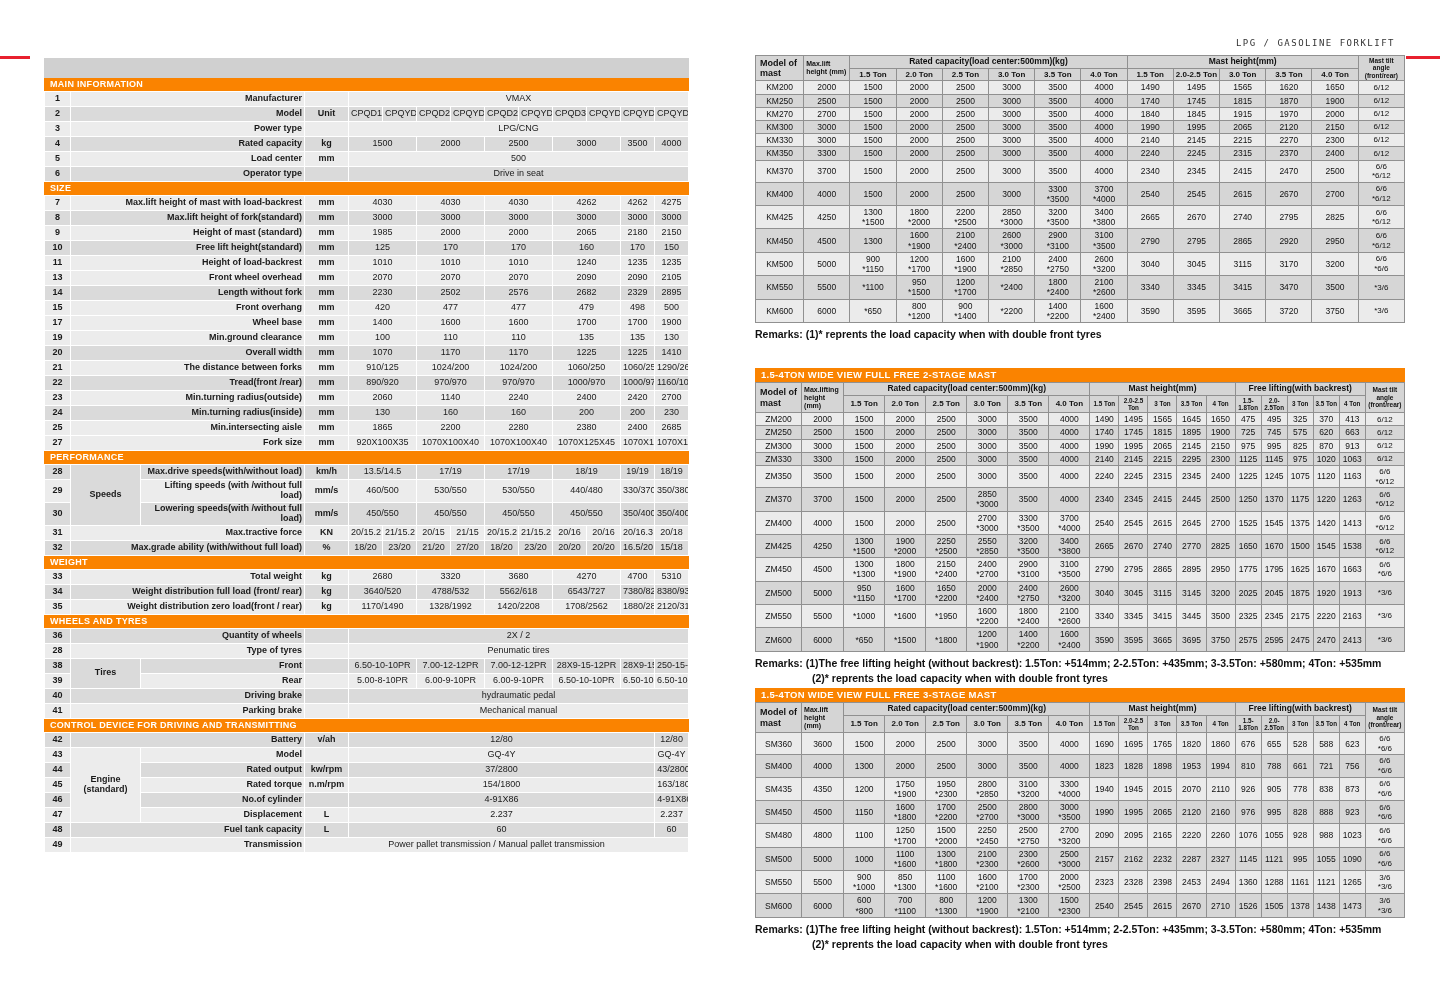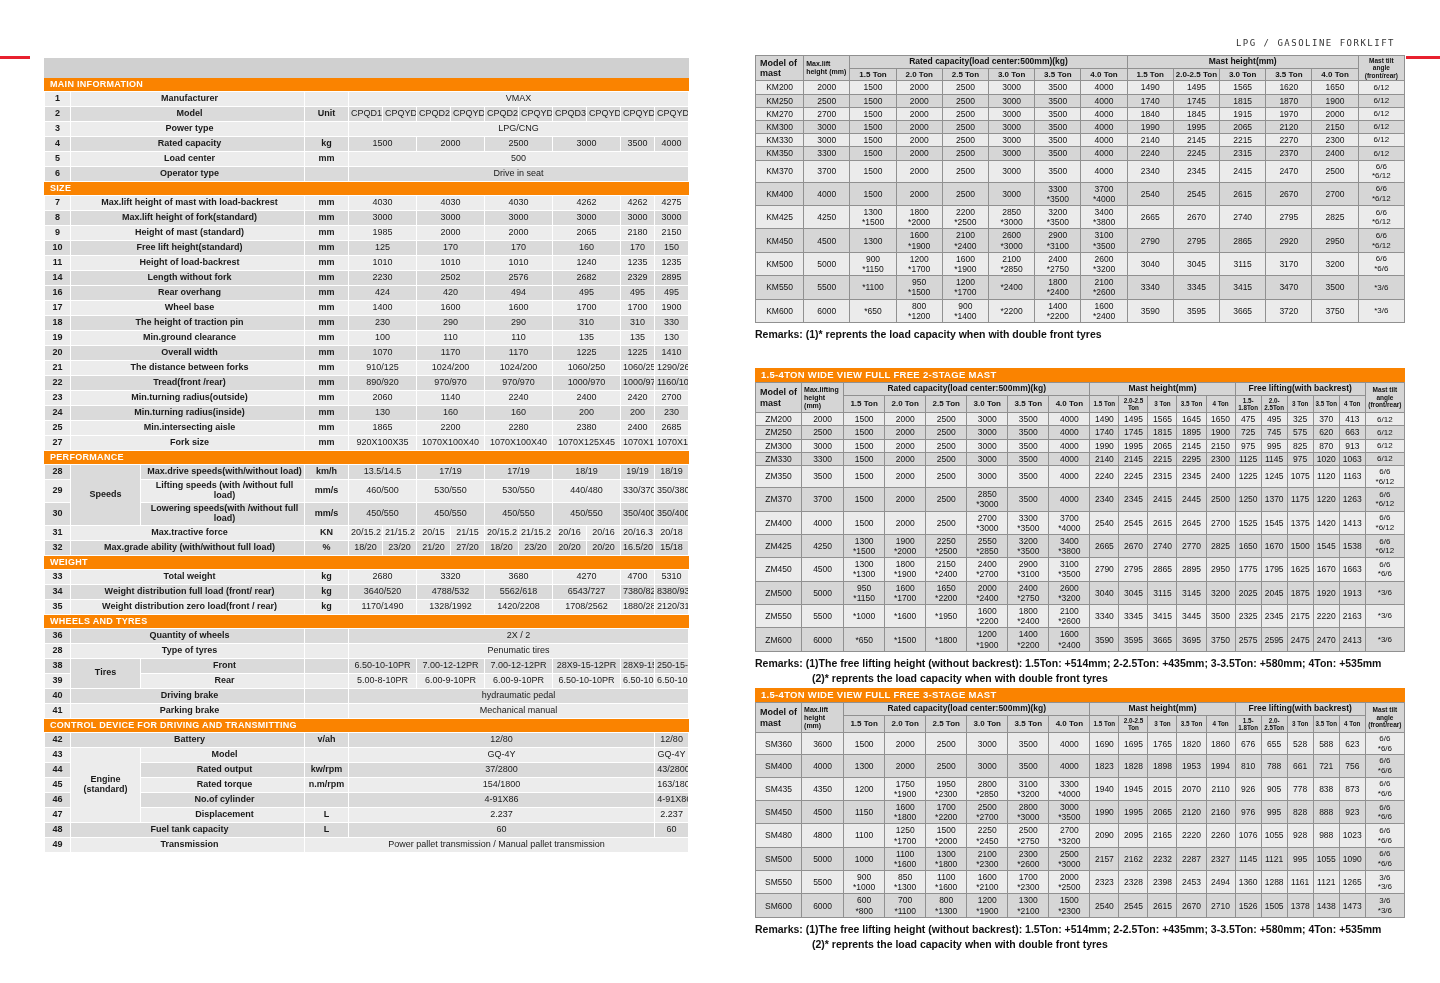--- a/index.html
+++ b/index.html
@@ -12,21 +12,21 @@
   #corner-label { position:absolute; top:38px; right:45px; font-family:"DejaVu Sans Mono", monospace; font-size:9px; letter-spacing:1.5px; color:#333; }
 
   
   #left-panel { position:absolute; left:44px; top:58px; width:645px; }
   #left-title { height:30px; line-height:30px; background:#fa8300; color:#fff; font-weight:bold; font-size:13.5px; text-align:center; letter-spacing:.3px; }
   #left-spacer { height:20px; background:#d0d0d0; }
   .section-bar { height:13px; line-height:13px; background:#fa8300; color:#fff; font-weight:bold; font-size:9px; padding-left:6px; letter-spacing:.3px; }
   table.left-tbl { border-collapse:collapse; table-layout:fixed; width:645px; }
   table.left-tbl td { border:1px solid #fff; font-size:9px; color:#1a1a1a; padding:1px 2px; height:15px; line-height:1.1; overflow:hidden; }
   table.left-tbl td.no { text-align:center; font-weight:bold; }
-  table.left-tbl td.lab, table.left-tbl td.sub { text-align:center; padding-left:6px; font-weight:bold; }
+  table.left-tbl td.lab, table.left-tbl td.sub { text-align:right; padding-left:6px; font-weight:bold; }
   table.left-tbl td.grp { text-align:center; font-weight:bold; }
   table.left-tbl td.unit { text-align:center; font-weight:bold; }
   table.left-tbl td.val { text-align:center; white-space:nowrap; }
   tr.r1 td { background:#ececec; }
   tr.r0 td { background:#dadada; }
 
   
   .rt-block { position:absolute; left:755px; width:650px; }
   #rt-block-0 { top:55px; } #rt-block-1 { top:368px; } #rt-block-2 { top:688px; }
   .rt-title { height:14px; line-height:14px; background:#fa8300; color:#fff; font-weight:bold; font-size:9.5px; padding-left:6px; letter-spacing:.3px; }
@@ -194,63 +194,63 @@
             <td class="no">11</td>
             <td class="lab" colspan="2">Height of load-backrest</td>
             <td class="unit">mm</td>
             <td class="val" colspan="2">1010</td>
             <td class="val" colspan="2">1010</td>
             <td class="val" colspan="2">1010</td>
             <td class="val" colspan="2">1240</td>
             <td class="val">1235</td>
             <td class="val">1235</td>
           </tr>
+          <tr class="r1">
+            <td class="no">13</td>
+            <td class="lab" colspan="2">Front wheel overhead</td>
+            <td class="unit">mm</td>
+            <td class="val" colspan="2">2070</td>
+            <td class="val" colspan="2">2070</td>
+            <td class="val" colspan="2">2070</td>
+            <td class="val" colspan="2">2090</td>
+            <td class="val">2090</td>
+            <td class="val">2105</td>
+          </tr>
           <tr class="r0">
             <td class="no">14</td>
             <td class="lab" colspan="2">Length without fork</td>
             <td class="unit">mm</td>
             <td class="val" colspan="2">2230</td>
             <td class="val" colspan="2">2502</td>
             <td class="val" colspan="2">2576</td>
             <td class="val" colspan="2">2682</td>
             <td class="val">2329</td>
             <td class="val">2895</td>
           </tr>
-          <tr class="r0">
-            <td class="no">16</td>
-            <td class="lab" colspan="2">Rear overhang</td>
-            <td class="unit">mm</td>
-            <td class="val" colspan="2">424</td>
+          <tr class="r1">
+            <td class="no">15</td>
+            <td class="lab" colspan="2">Front overhang</td>
+            <td class="unit">mm</td>
             <td class="val" colspan="2">420</td>
-            <td class="val" colspan="2">494</td>
-            <td class="val" colspan="2">495</td>
-            <td class="val">495</td>
-            <td class="val">495</td>
+            <td class="val" colspan="2">477</td>
+            <td class="val" colspan="2">477</td>
+            <td class="val" colspan="2">479</td>
+            <td class="val">498</td>
+            <td class="val">500</td>
           </tr>
           <tr class="r1">
             <td class="no">17</td>
             <td class="lab" colspan="2">Wheel base</td>
             <td class="unit">mm</td>
             <td class="val" colspan="2">1400</td>
             <td class="val" colspan="2">1600</td>
             <td class="val" colspan="2">1600</td>
             <td class="val" colspan="2">1700</td>
             <td class="val">1700</td>
             <td class="val">1900</td>
-          </tr>
-          <tr class="r0">
-            <td class="no">18</td>
-            <td class="lab" colspan="2">The height of traction pin</td>
-            <td class="unit">mm</td>
-            <td class="val" colspan="2">230</td>
-            <td class="val" colspan="2">290</td>
-            <td class="val" colspan="2">290</td>
-            <td class="val" colspan="2">310</td>
-            <td class="val">310</td>
-            <td class="val">330</td>
           </tr>
           <tr class="r1">
             <td class="no">19</td>
             <td class="lab" colspan="2">Min.ground clearance</td>
             <td class="unit">mm</td>
             <td class="val" colspan="2">100</td>
             <td class="val" colspan="2">110</td>
             <td class="val" colspan="2">110</td>
             <td class="val" colspan="2">135</td>
             <td class="val">135</td>

